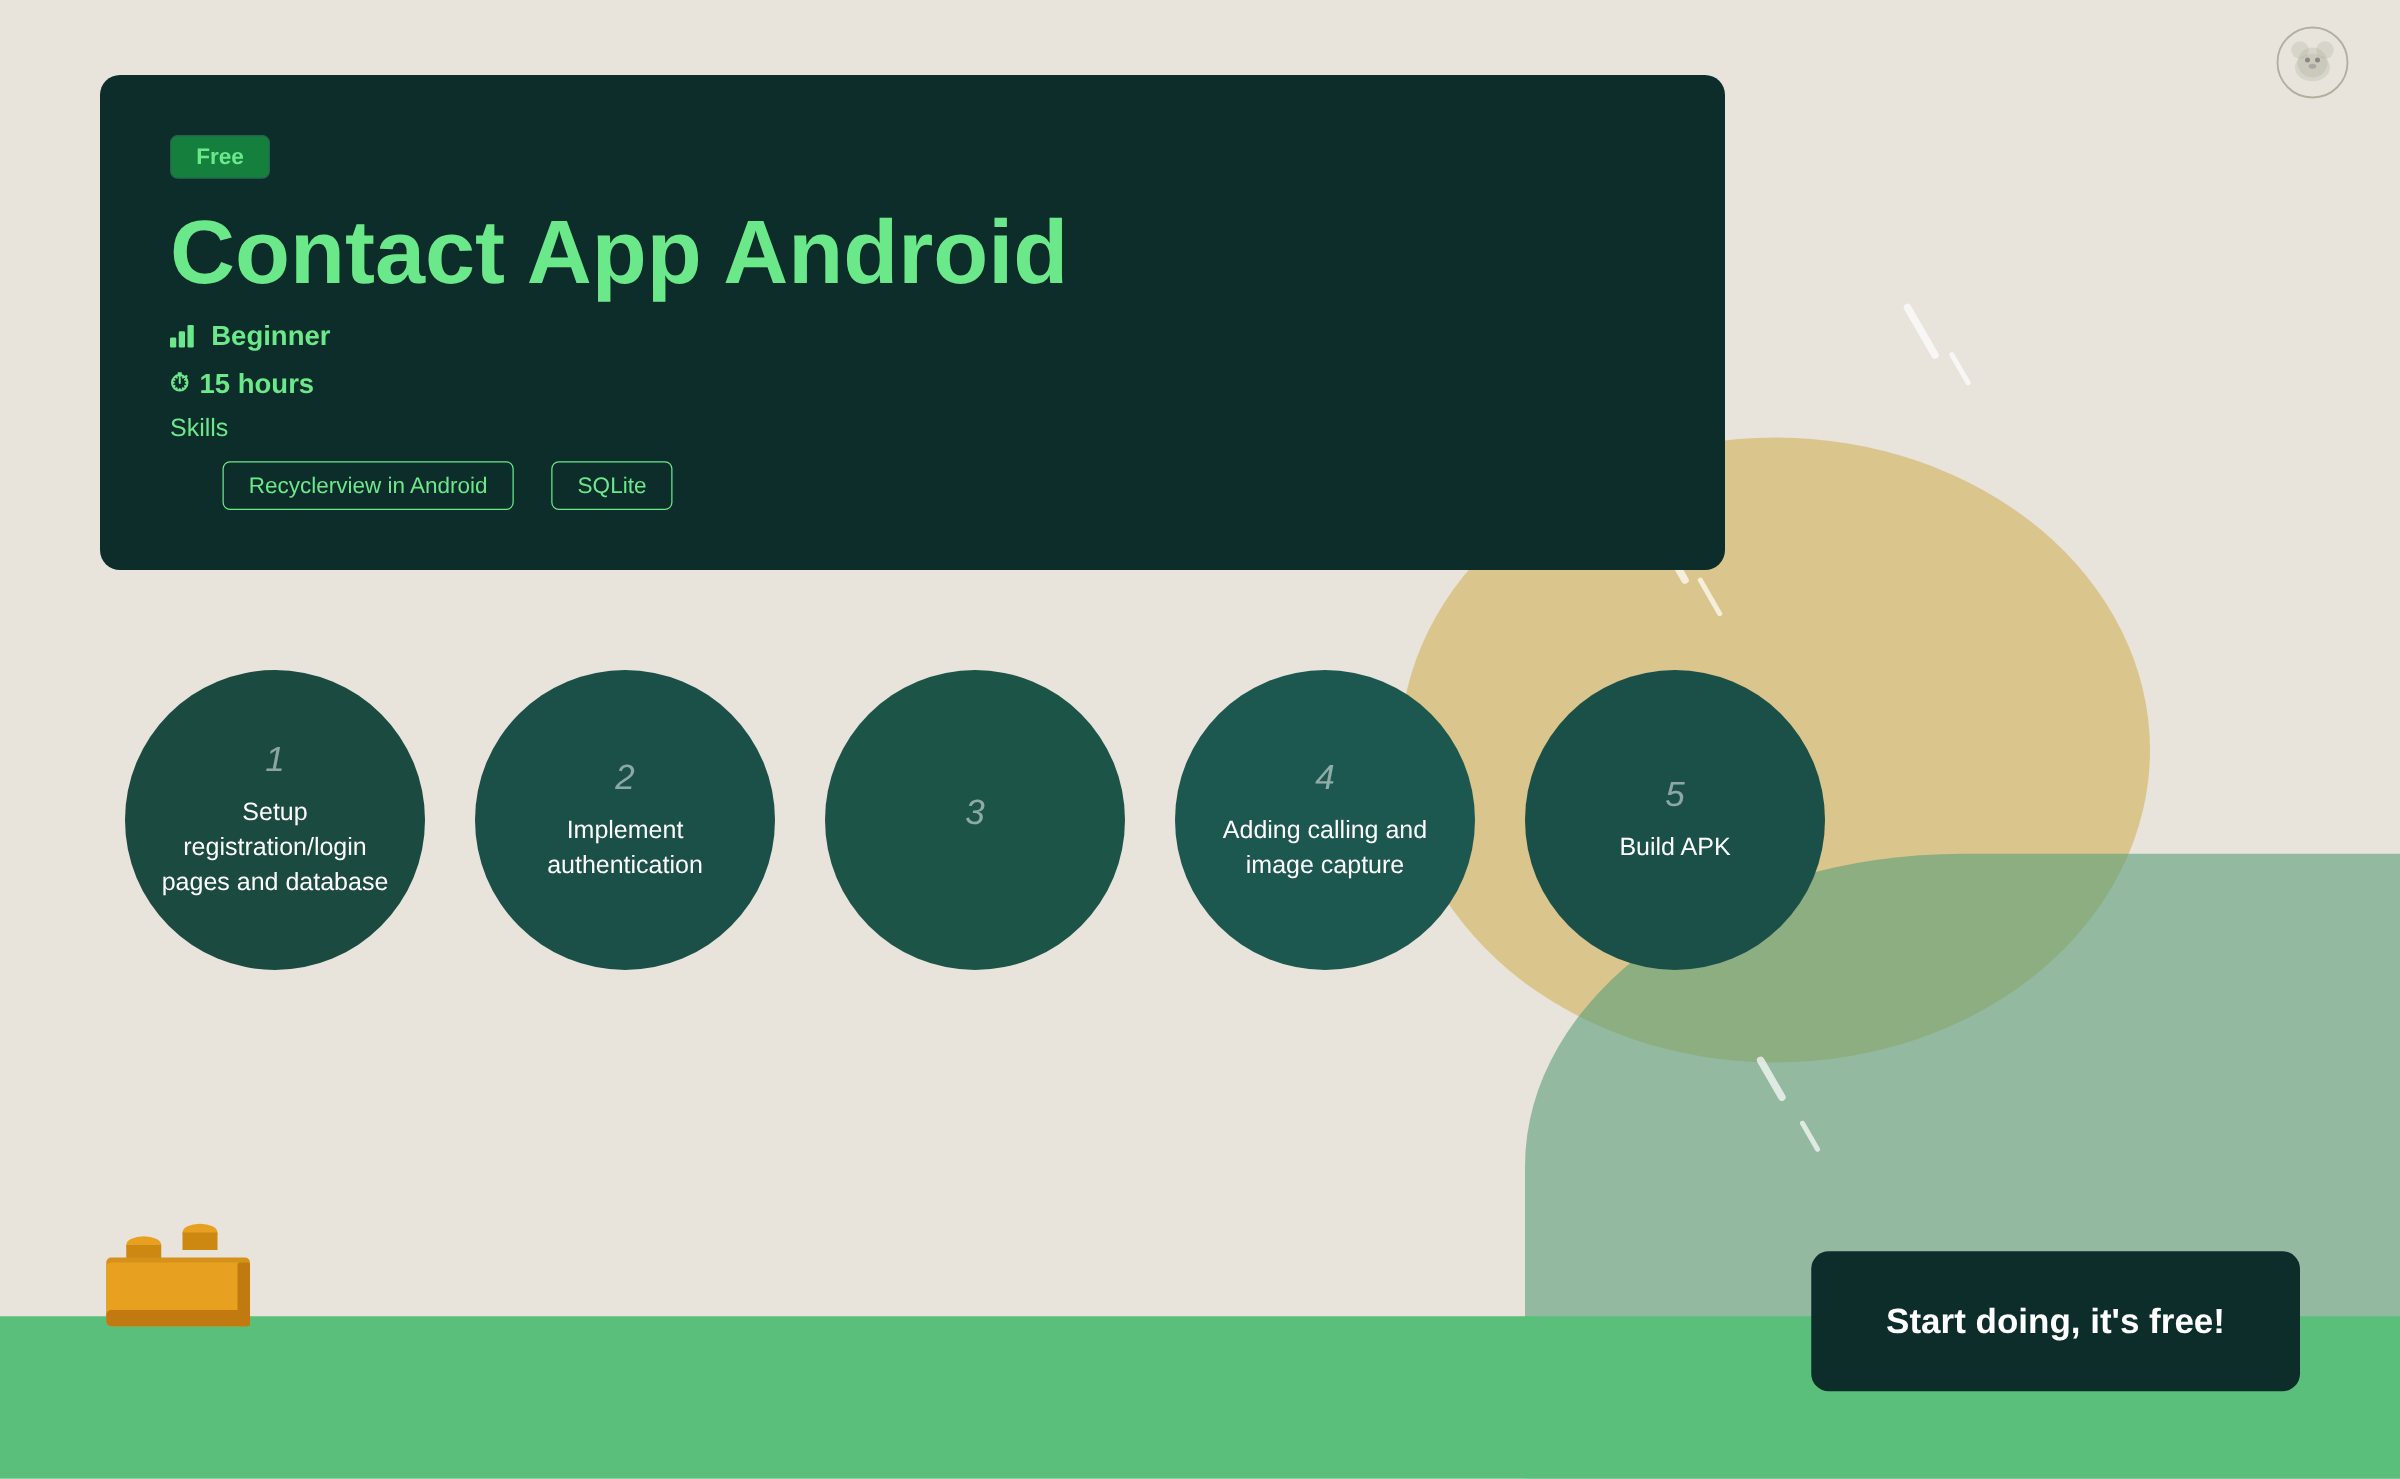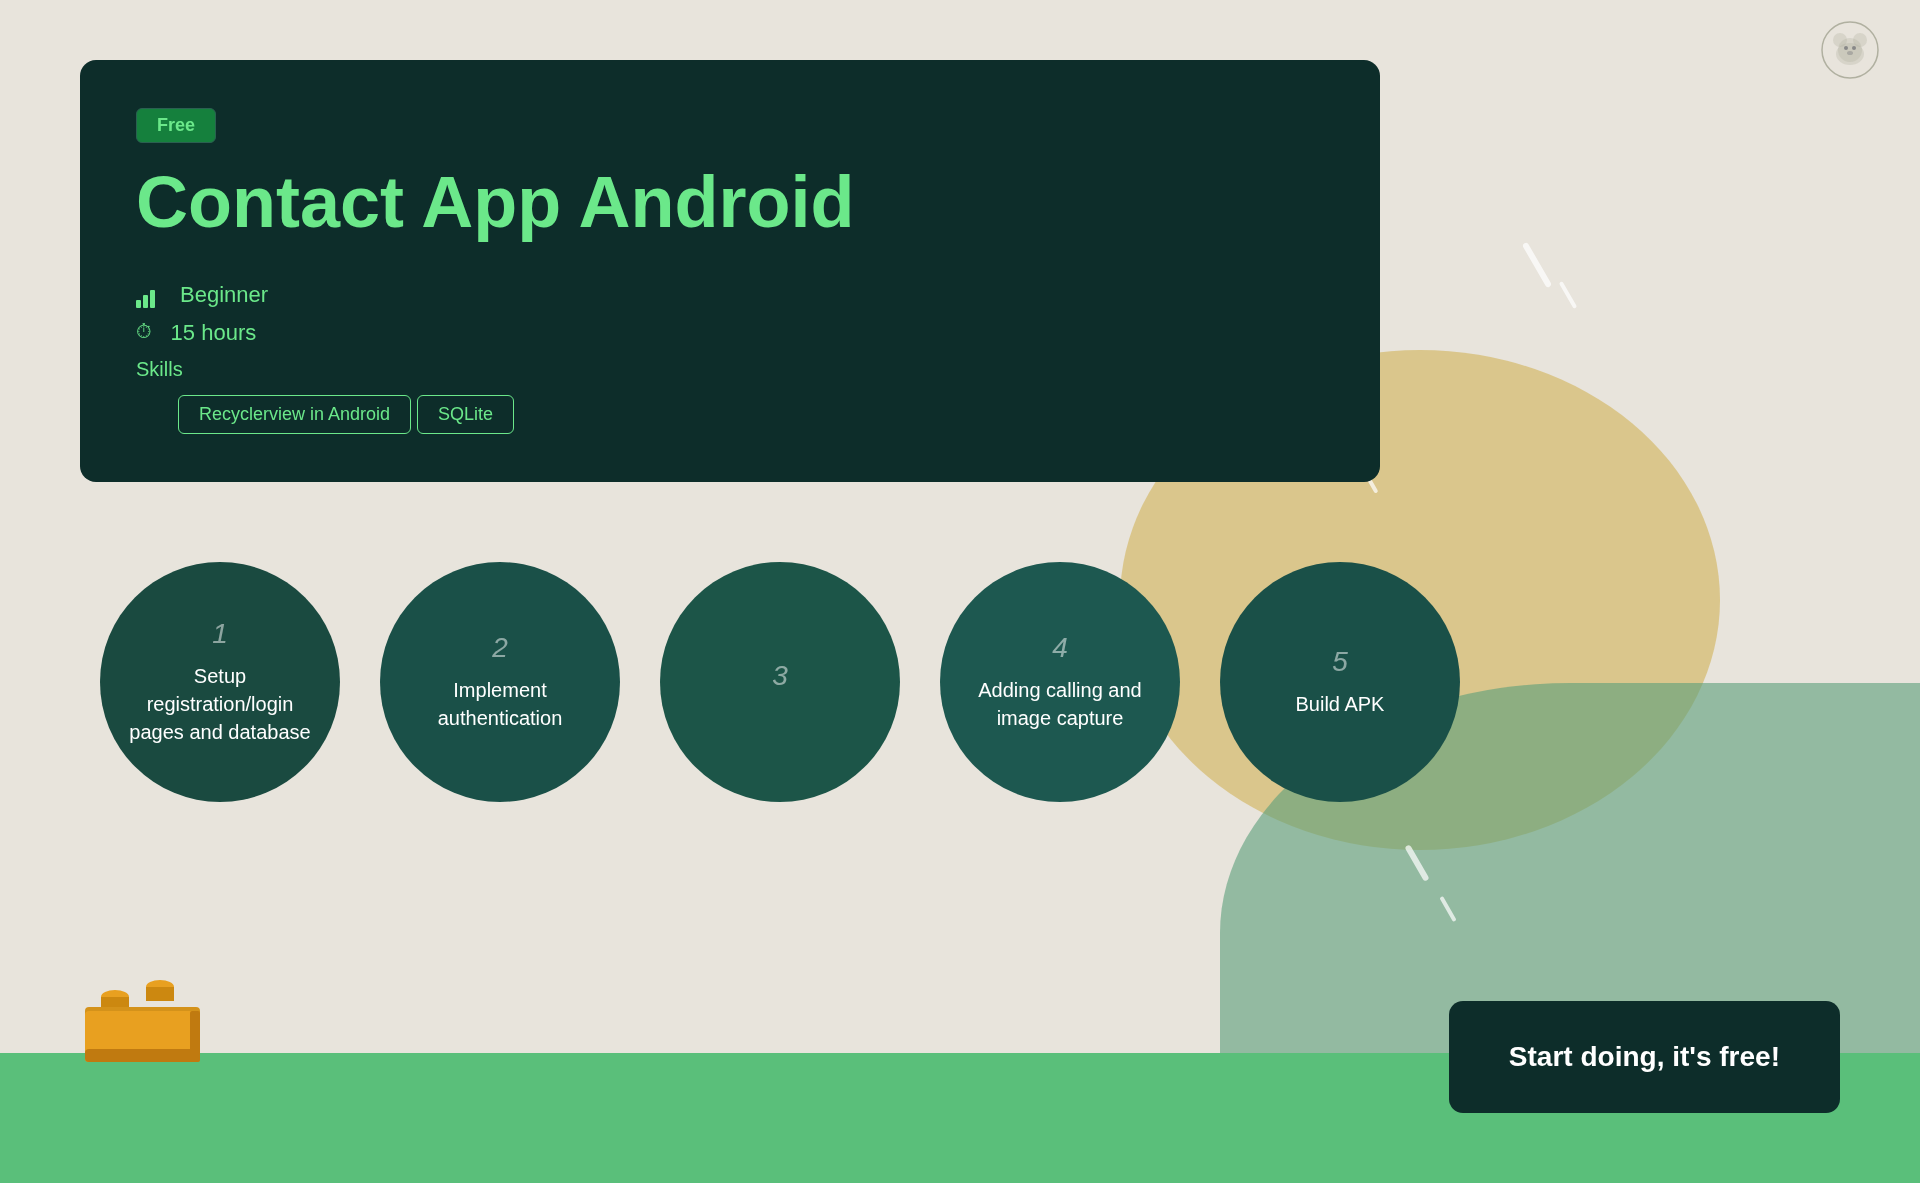--- a/index.html
+++ b/index.html
@@ -89,46 +89,48 @@
       padding: 6px 20px;
       border-radius: 6px;
       margin-bottom: 20px;
       border: 1px solid #2a6050;
     }
 
     .course-title {
       color: #6be88a;
       font-size: 72px;
       font-weight: 700;
-      margin-bottom: 40px;
+      margin-bottom: 14px;
       line-height: 1.1;
     }
 
     .meta-row {
       display: flex;
-      gap: 19px;
+      align-items: center;
+      gap: 8px;
       color: #6be88a;
       font-size: 22px;
       margin-bottom: 12px;
+      font-weight: bold;
     }
 
     .meta-icon {
       font-size: 20px;
     }
 
     .skills-label {
       color: #6be88a;
       font-size: 20px;
       margin-bottom: 14px;
       margin-top: 8px;
     }
 
     .skills-tags {
       display: flex;
-      gap: 6px;
+      gap: 30px;
       flex-wrap: wrap;
       padding-left: 42px;
     }
 
     .skill-tag {
       border: 1px solid #6be88a;
       color: #6be88a;
       padding: 8px 20px;
       border-radius: 6px;
       font-size: 18px;

